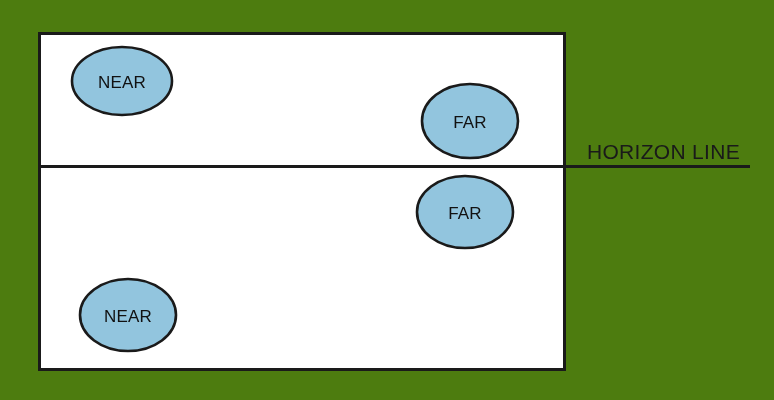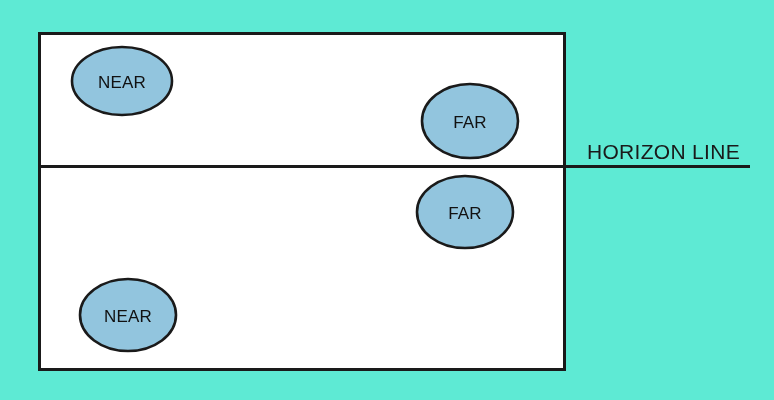--- a/index.html
+++ b/index.html
@@ -4,21 +4,21 @@
 <style>
   html, body {
     margin: 0;
     padding: 0;
     background: #ffffff;
   }
   #canvas {
     position: relative;
     width: 774px;
     height: 400px;
-    background: #5eead4;
+    background: #4d7c0f;
     overflow: hidden;
     font-family: "Liberation Sans", sans-serif;
   }
   #diagram-svg {
     position: absolute;
     left: 0;
     top: 0;
     width: 774px;
     height: 400px;
     display: block;

